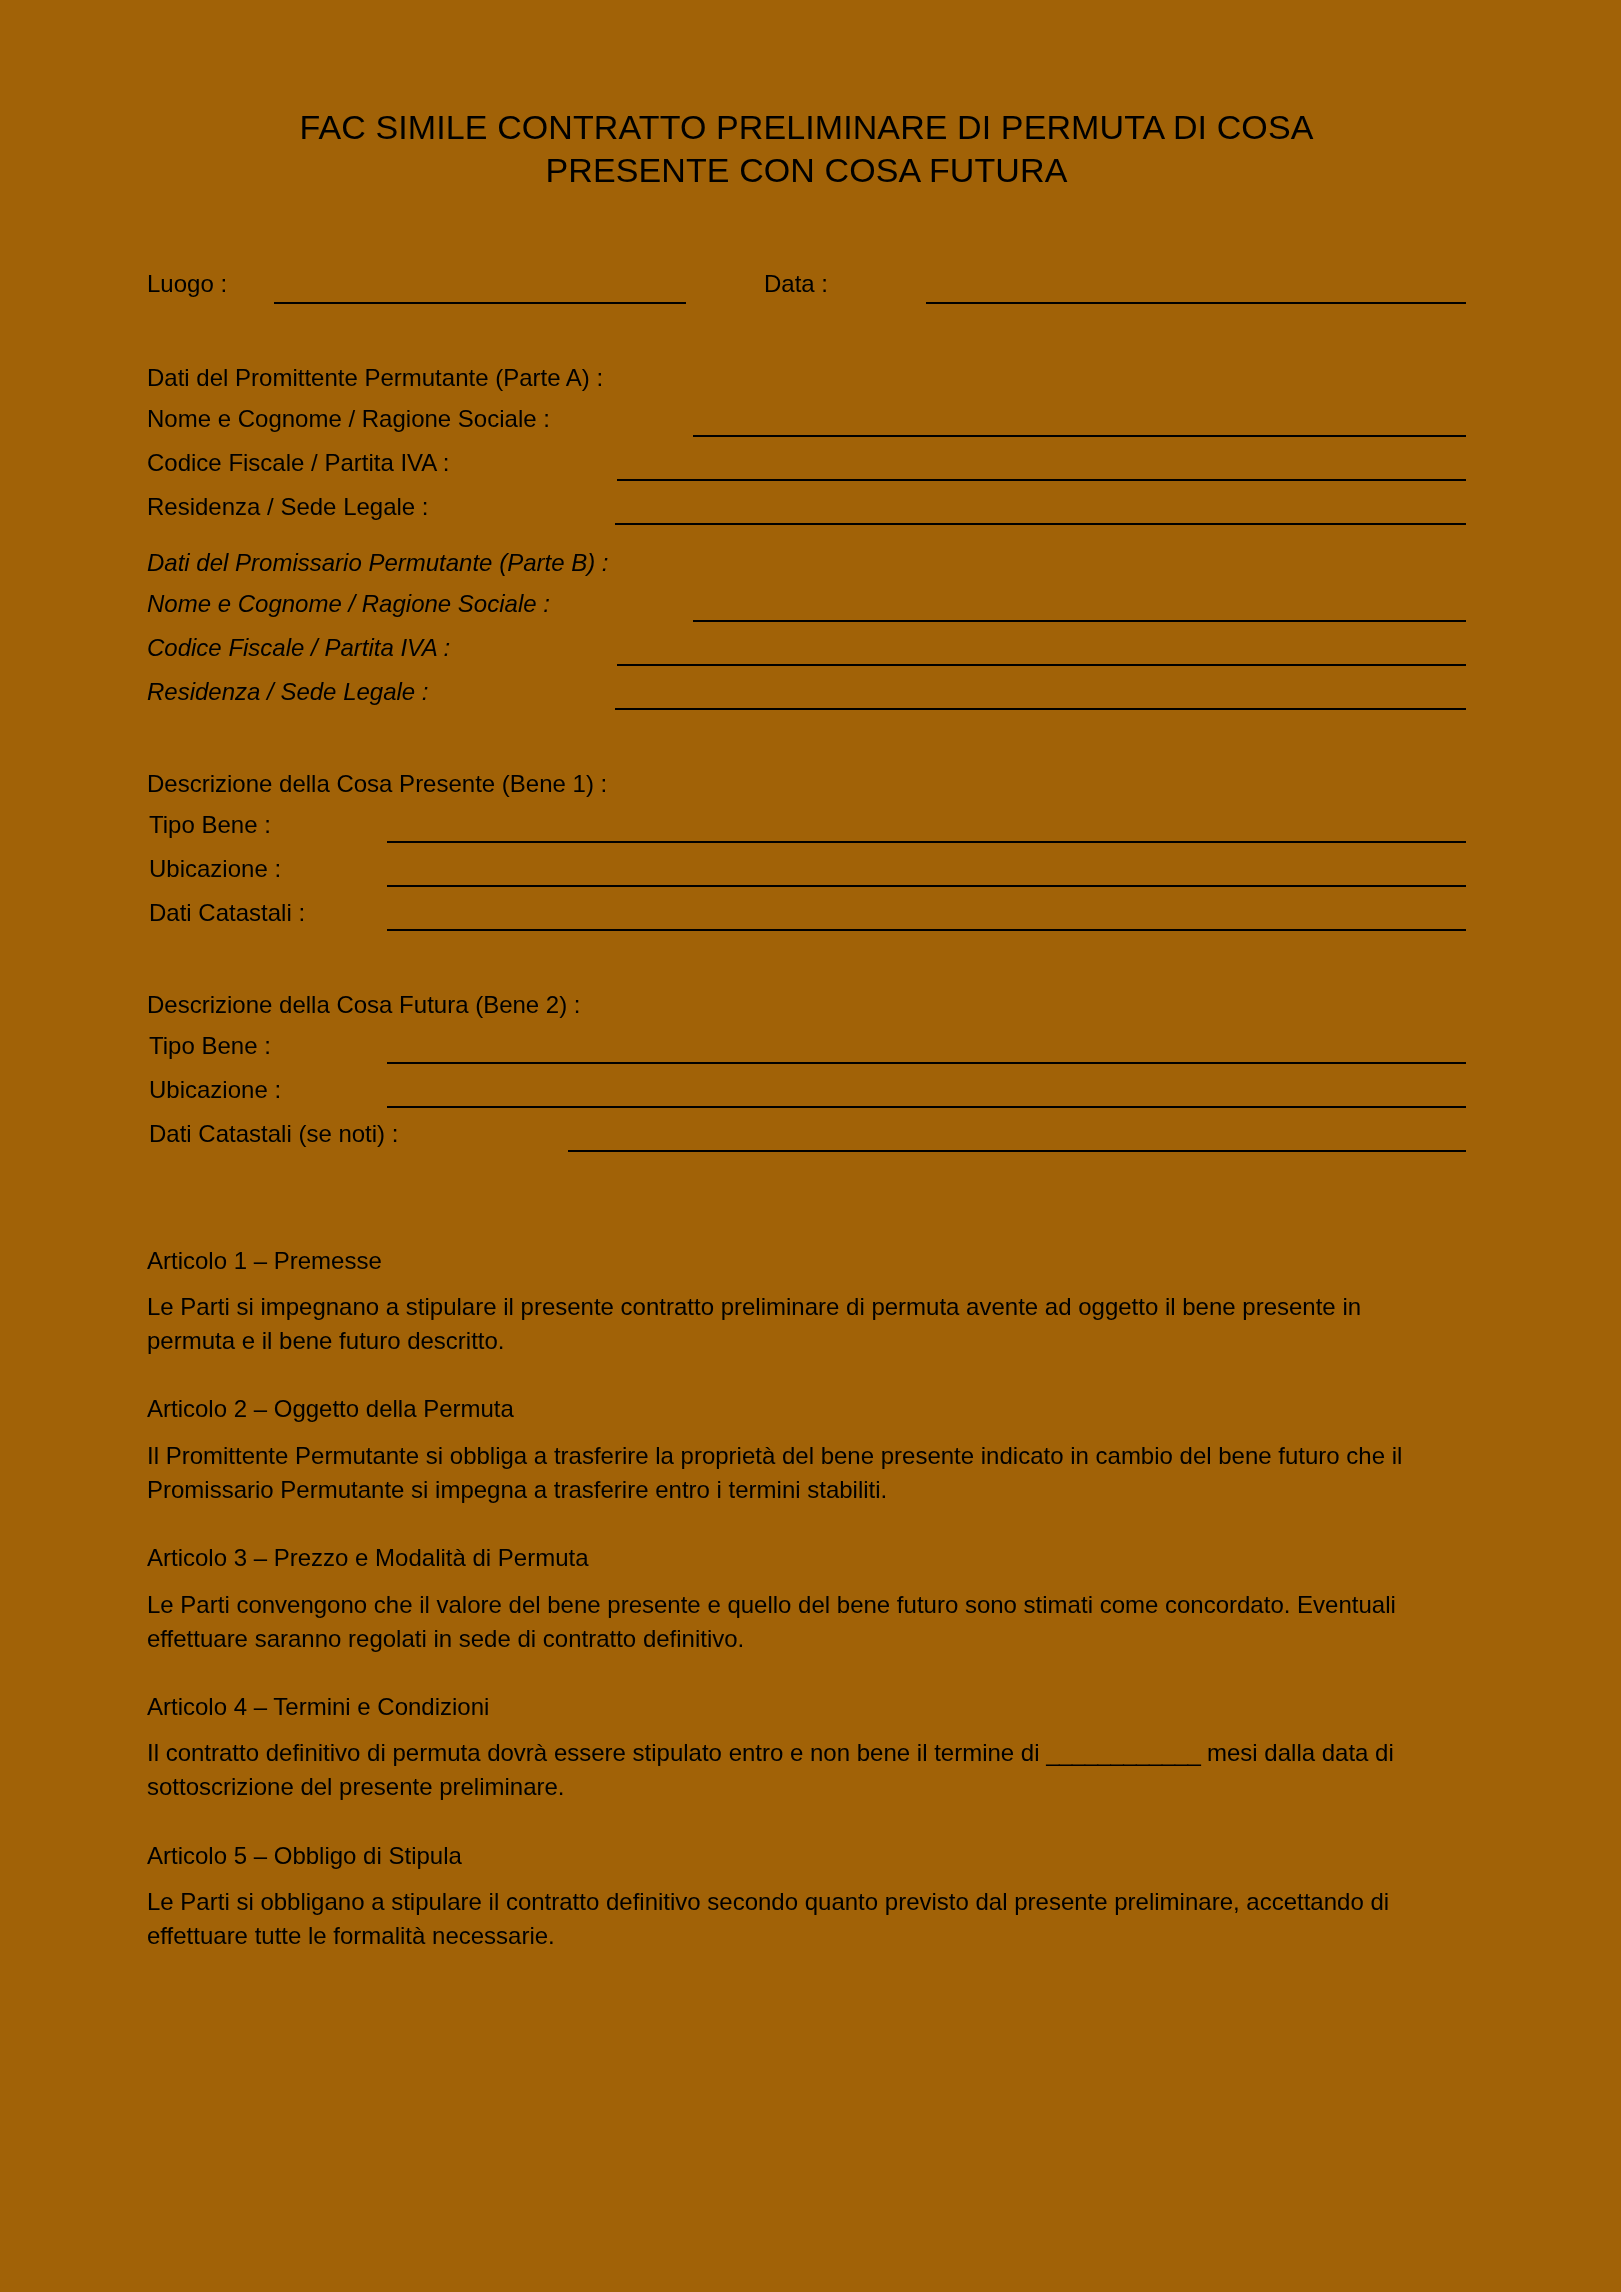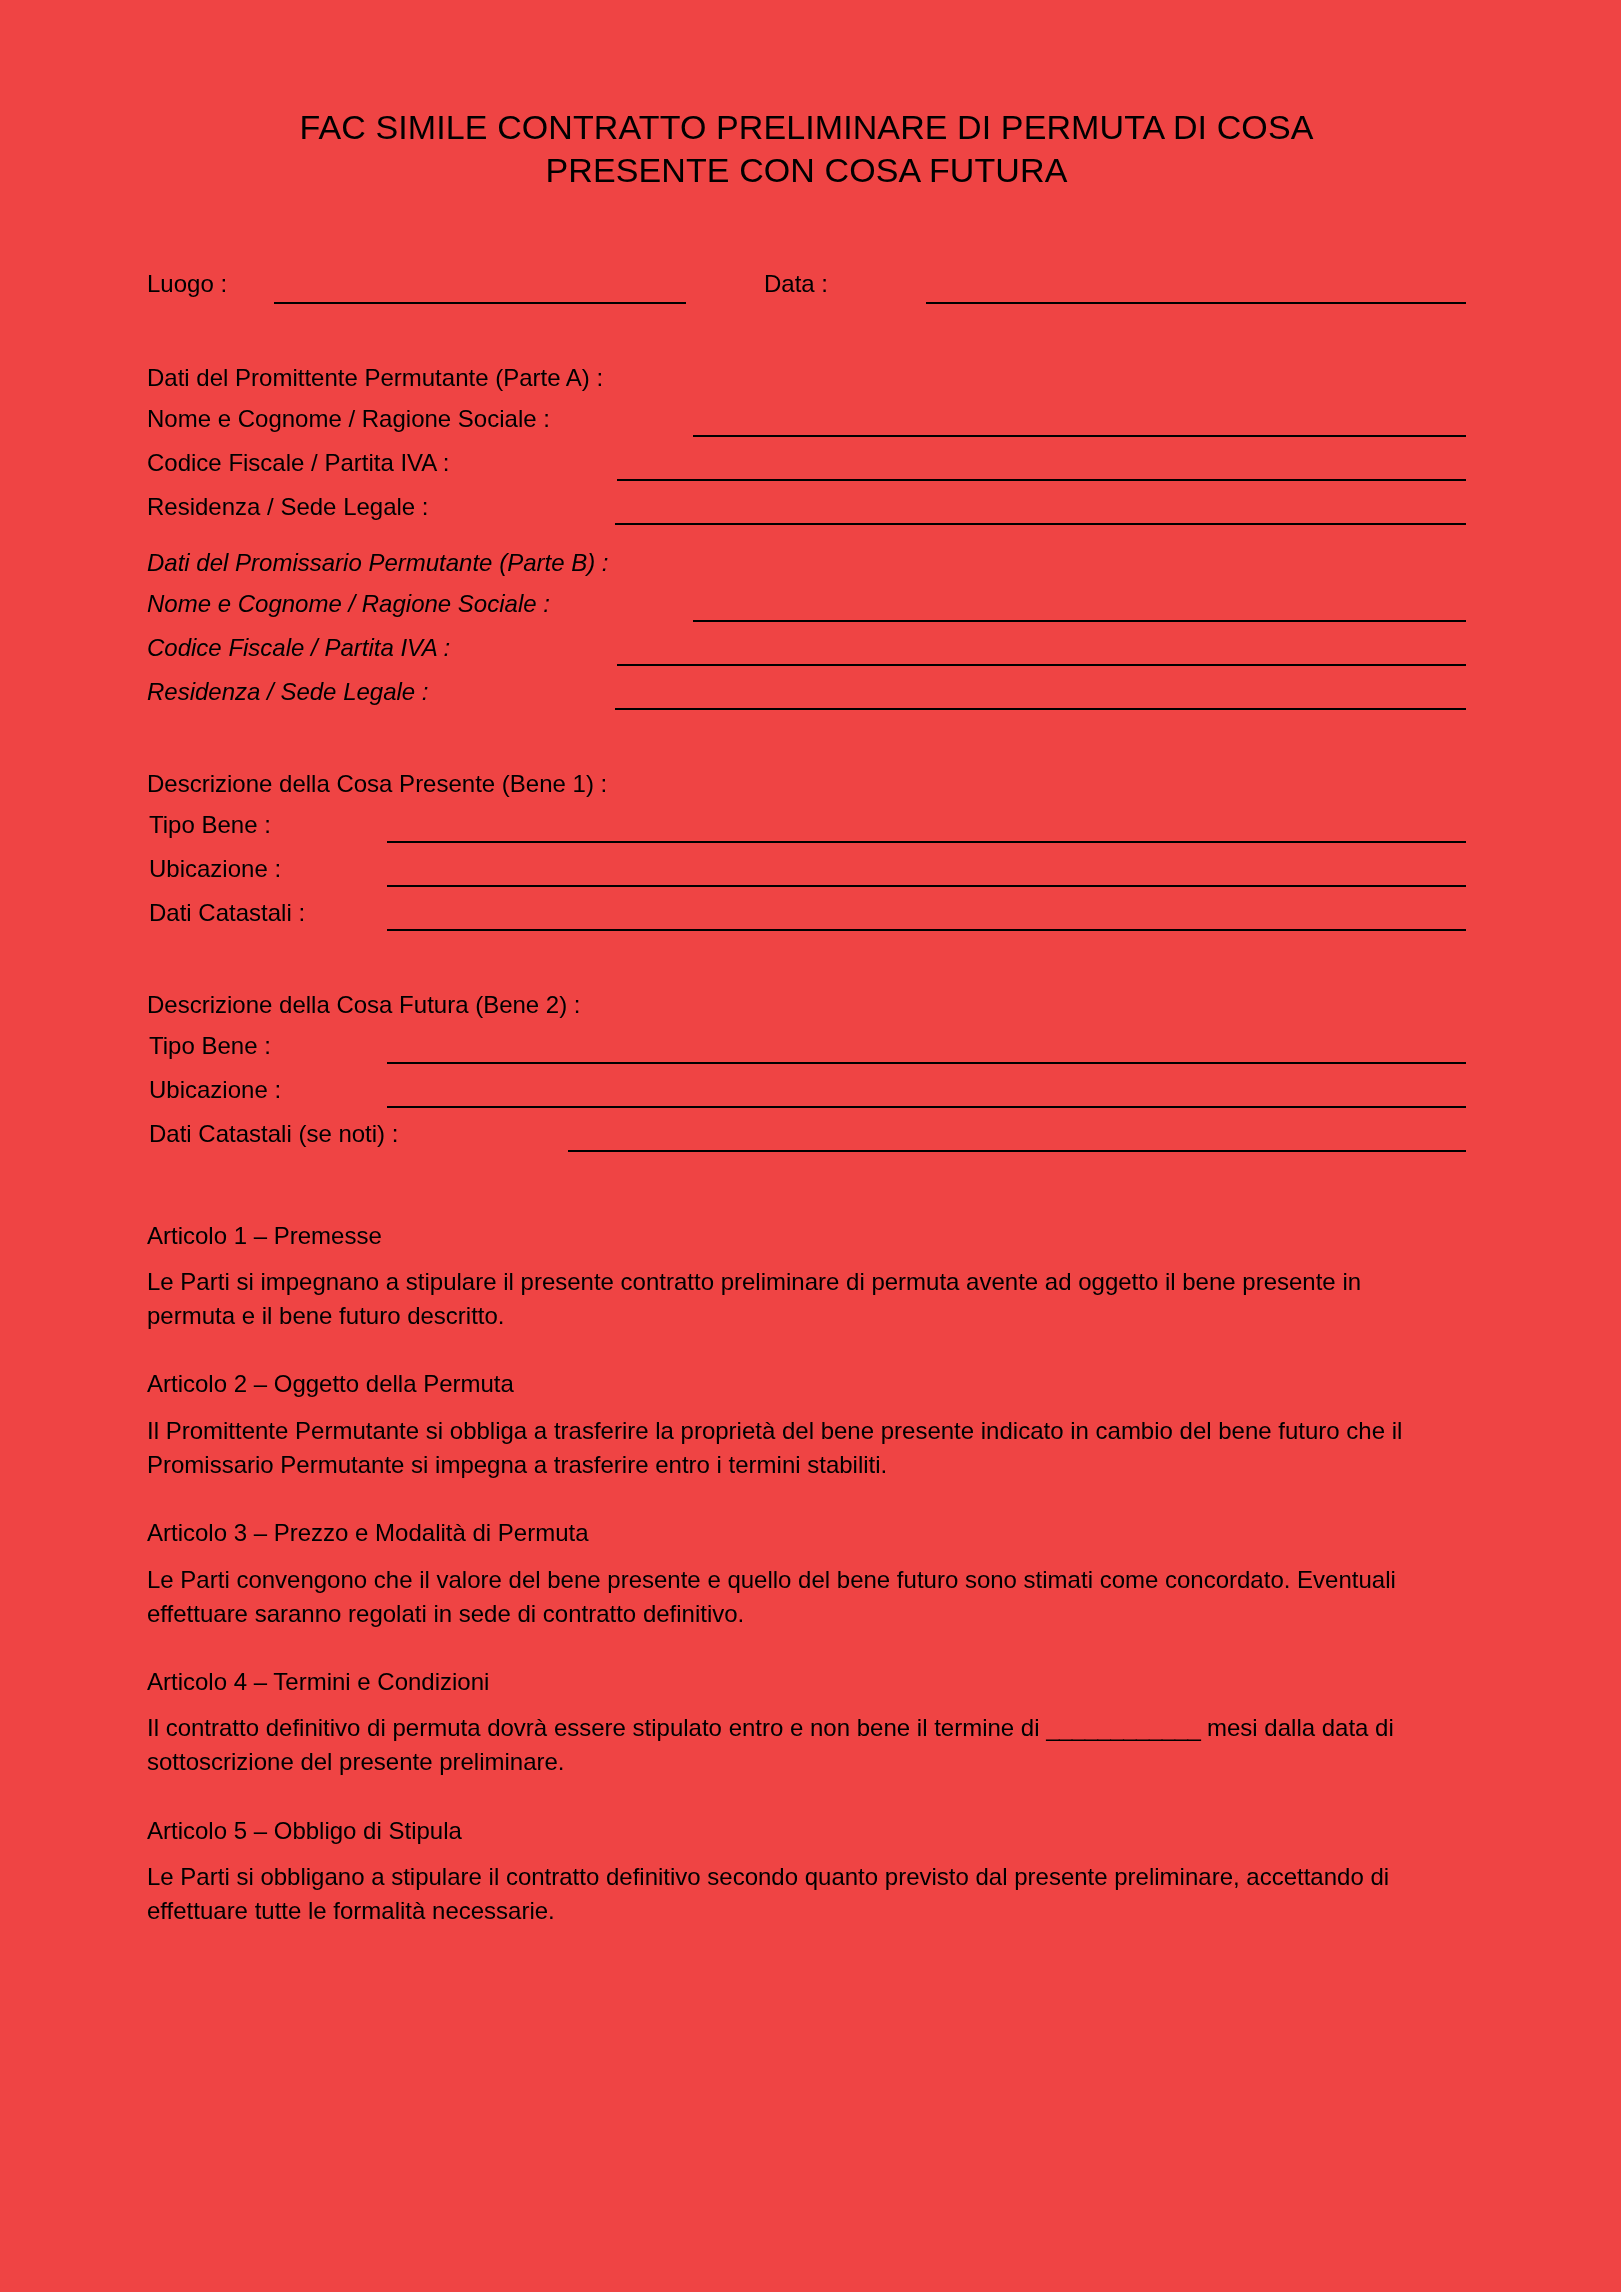--- a/index.html
+++ b/index.html
@@ -8,21 +8,21 @@
     background: #ffffff;
   }
   body {
     font-family: "Liberation Sans", sans-serif;
     color: #000000;
   }
   .page {
     position: relative;
     width: 1621px;
     height: 2293px;
-    background: #ef4444;
+    background: #a16207;
     box-sizing: border-box;
     overflow: hidden;
   }
   .content {
     position: absolute;
     left: 147px;
     top: 0;
     width: 1319px;
   }
 
@@ -181,21 +181,21 @@
       <div class="field">
         <span class="f-lbl" style="left:2px;">Ubicazione :</span>
         <span class="f-rule" style="width:1079px;"></span>
       </div>
       <div class="field">
         <span class="f-lbl" style="left:2px;">Dati Catastali (se noti) :</span>
         <span class="f-rule" style="width:898px;"></span>
       </div>
     </div>
 
-    <div class="article" style="margin-top:71px;">
+    <div class="article" style="margin-top:96px;">
       <p class="article-title">Articolo 1 – Premesse</p>
       <p class="article-body">Le Parti si impegnano a stipulare il presente contratto preliminare di permuta avente ad oggetto il bene presente in permuta e il bene futuro descritto.</p>
     </div>
 
     <div class="article">
       <p class="article-title">Articolo 2 – Oggetto della Permuta</p>
       <p class="article-body">Il Promittente Permutante si obbliga a trasferire la proprietà del bene presente indicato in cambio del bene futuro che il Promissario Permutante si impegna a trasferire entro i termini stabiliti.</p>
     </div>
 
     <div class="article">

